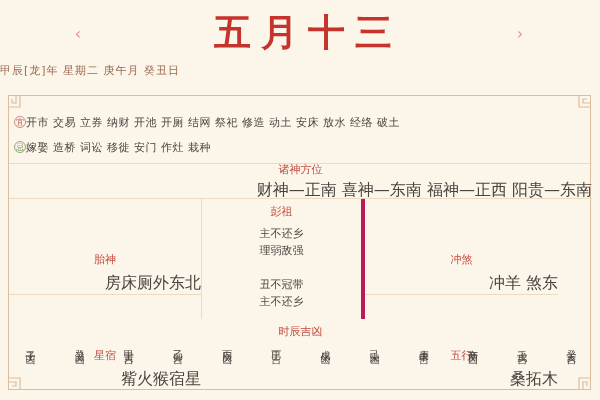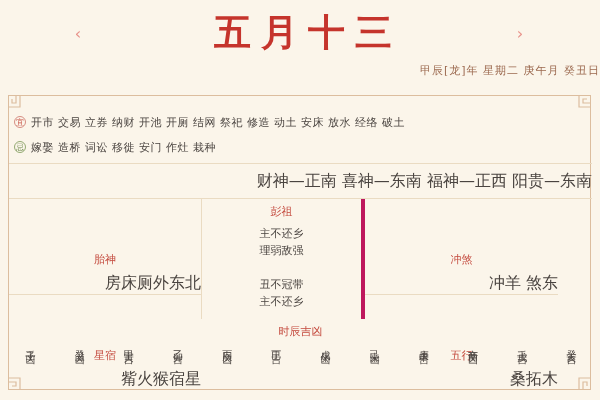--- a/index.html
+++ b/index.html
@@ -18,21 +18,21 @@
     background:none;border:none;padding:0;font-family:inherit;
   }
   .nav-prev{left:68px;}
   .nav-next{left:510px;}
   .page-title{
     position:absolute;left:8px;top:8px;width:600px;text-align:center;
     font-family:"DejaVu Serif","Liberation Serif",serif;
     font-size:37px;font-weight:bold;color:#c5342c;letter-spacing:10px;
   }
   .page-subtitle{
-    position:absolute;left:0;top:63px;width:600px;text-align:right;
+    position:absolute;left:0;top:63px;width:600px;text-align:left;
     font-size:11px;color:#9c6a50;letter-spacing:1px;
   }
 
   
   .frame{
     position:absolute;left:8px;top:95px;width:583px;height:295px;
     border:1px solid #dcbd9e;box-sizing:border-box;
   }
   .corner{position:absolute;width:16px;height:16px;}
   .corner svg{display:block;width:16px;height:16px;}
@@ -47,21 +47,21 @@
     display:flex;align-items:center;padding-left:5px;box-sizing:border-box;
   }
   .row-yi{top:14px;}
   .row-ji{top:39px;}
   .act-badge{
     width:12px;height:12px;border-radius:50%;flex:0 0 12px;
     font-size:8px;line-height:12px;text-align:center;box-sizing:border-box;
   }
   .badge-yi{border:1px solid #d68d82;color:#c9574a;}
   .badge-ji{border:1px solid #94aa72;color:#6d8a4b;}
-  .act-text{margin-left:5px;font-size:11px;color:#4a4440;letter-spacing:0.5px;white-space:nowrap;}
+  .act-text{font-size:11px;color:#4a4440;letter-spacing:0.5px;white-space:nowrap;}
 
   
   .alm-table{
     position:absolute;left:0;top:67px;width:583px;height:155px;
     border-top:1px solid #eadbc2;box-sizing:border-box;
   }
   .t-label{color:#c44a3e;font-size:11px;text-align:center;}
   .t-value{color:#4a4440;font-size:16px;text-align:right;}
   .gods-row{
     height:35px;border-bottom:1px solid #eadbc2;box-sizing:border-box;
@@ -130,20 +130,21 @@
       <span class="act-text">开市 交易 立券 纳财 开池 开厕 结网 祭祀 修造 动土 安床 放水 经络 破土</span>
     </div>
 
     <div class="act-row row-ji">
       <span class="act-badge badge-ji">忌</span>
       <span class="act-text">嫁娶 造桥 词讼 移徙 安门 作灶 栽种</span>
     </div>
 
     <div class="alm-table">
       <div class="gods-row">
+        <div class="t-label">诸神方位</div>
         <div class="t-value">财神—正南 喜神—东南 福神—正西 阳贵—东南</div>
       </div>
       <div class="mid-grid">
         <div class="col-left">
           <div class="sub-cell sub-top">
             <div class="t-label">胎神</div>
             <div class="t-value">房床厕外东北</div>
           </div>
           <div class="sub-cell">
             <div class="t-label">星宿</div>

